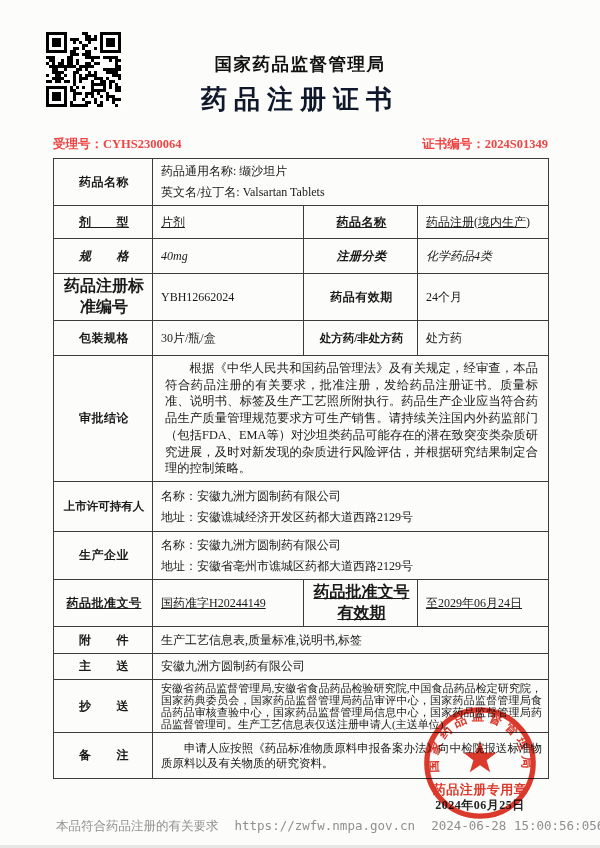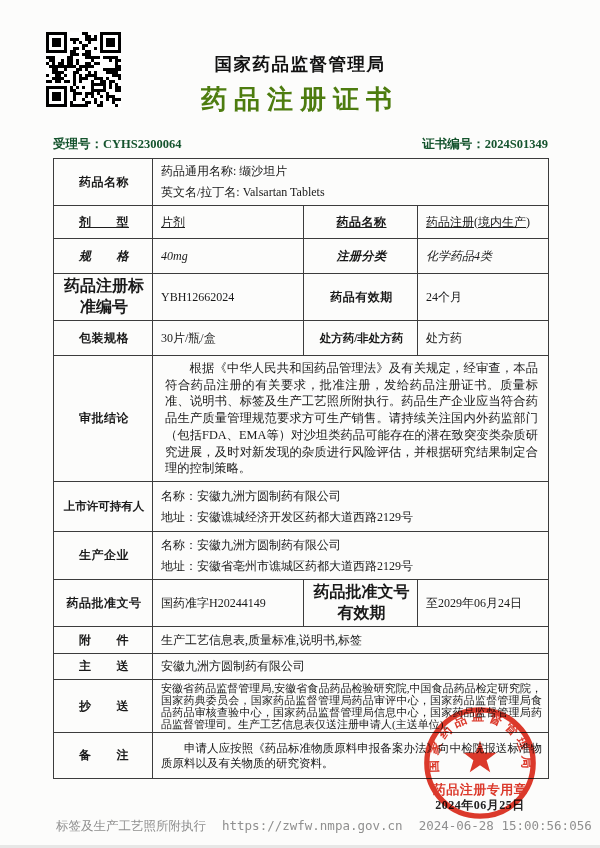--- a/index.html
+++ b/index.html
@@ -12,25 +12,25 @@
 
   
   .qr{ position:absolute; left:46px; top:32px; width:75px; height:75px; }
   .agency{
     position:absolute; left:0; top:52px; width:100%; text-align:center;
     font-family:"Liberation Sans","DejaVu Sans",sans-serif;
     font-weight:bold; font-size:17.5px; letter-spacing:1.5px; color:#111;
   }
   .doc-title{
     position:absolute; left:0; top:82px; width:100%; text-align:center;
-    font-size:26px; font-weight:600; letter-spacing:7px; color:#4d7c0f;
+    font-size:26px; font-weight:600; letter-spacing:7px; color:#0f172a;
   }
   .meta{ position:absolute; left:53px; top:136px; width:495px;
     display:flex; justify-content:space-between;
-    font-size:12.5px; font-weight:600; color:#14532d; }
+    font-size:12.5px; font-weight:600; color:#ef4444; }
 
   
   table.cert{
     position:absolute; left:53px; top:158px; width:495px;
     border-collapse:collapse; table-layout:fixed; z-index:1;
   }
   table.cert td{
     border:1px solid #3c3c3c; vertical-align:middle;
     font-size:12px; color:#191919; padding:2px 6px 2px 8px; overflow:hidden;
   }
@@ -44,21 +44,21 @@
   .two-line div{ line-height:1.75; }
   .para{
     font-size:12.3px; line-height:1.36; text-align:justify; text-indent:2em;
     padding:2px 4px;
   }
   .cc-para{ font-size:11px; line-height:1.1; text-align:justify; text-indent:0; }
   .rm-para{ font-size:11.5px; line-height:1.3; text-align:justify; text-indent:2em; }
   .h1r{ height:47px; } .h2r{ height:38px; } .h3r{ height:33px;text-decoration:underline; }
   .h4r{ height:35px;font-style:italic; } .h5r{ height:33px; } .h6r{ height:35px; }
   .h7r{ height:110px; } .h8r{ height:50px; } .h9r{ height:48px; }
-  .h10r{ height:27px; } .h11r{ height:27px; } .h12r{ height:26px; }
+  .h10r{ height:27px;text-decoration:underline; } .h11r{ height:27px; } .h12r{ height:26px; }
   .h13r{ height:48px; } .h14r{ height:46px; }
 
   
   .seal-date{
     position:absolute; left:428px; top:797px; width:104px; z-index:2;
     text-align:center; font-size:12px; font-weight:600; color:#222;
     letter-spacing:0.5px;
   }
   .stamp{
     position:absolute; left:422px; top:705px; width:116px; height:116px;
@@ -420,17 +420,17 @@
       <path id="sealArc" d="M 18.65 75.05 A 44 44 0 1 1 101.35 75.05" fill="none"></path>
     </defs>
     <text font-size="13" font-weight="bold" fill="currentColor" letter-spacing="4.5" font-family="Liberation Sans, sans-serif">
       <textPath href="#sealArc" startOffset="50%" text-anchor="middle">国家药品监督管理局</textPath>
     </text>
     <polygon fill="currentColor" points="60,37 64.23,49.18 77.12,49.44 66.85,57.22 70.58,69.56 60,62.2 49.42,69.56 53.15,57.22 42.88,49.44 55.77,49.18"></polygon>
     <text x="60" y="92" text-anchor="middle" font-size="13.5" font-weight="bold" fill="currentColor" font-family="Liberation Sans, sans-serif" letter-spacing="0.5">药品注册专用章</text>
   </svg>
 
   <div class="footer">
-    <span>标签及生产工艺照所附执行</span><span>https://zwfw.nmpa.gov.cn</span><span>2024-06-28 15:00:56:056</span>
+    <span>本品符合药品注册的有关要求</span><span>https://zwfw.nmpa.gov.cn</span><span>2024-06-28 15:00:56:056</span>
   </div>
 
   <div class="scan-edge"></div>
 </div>
 
 </body></html>

